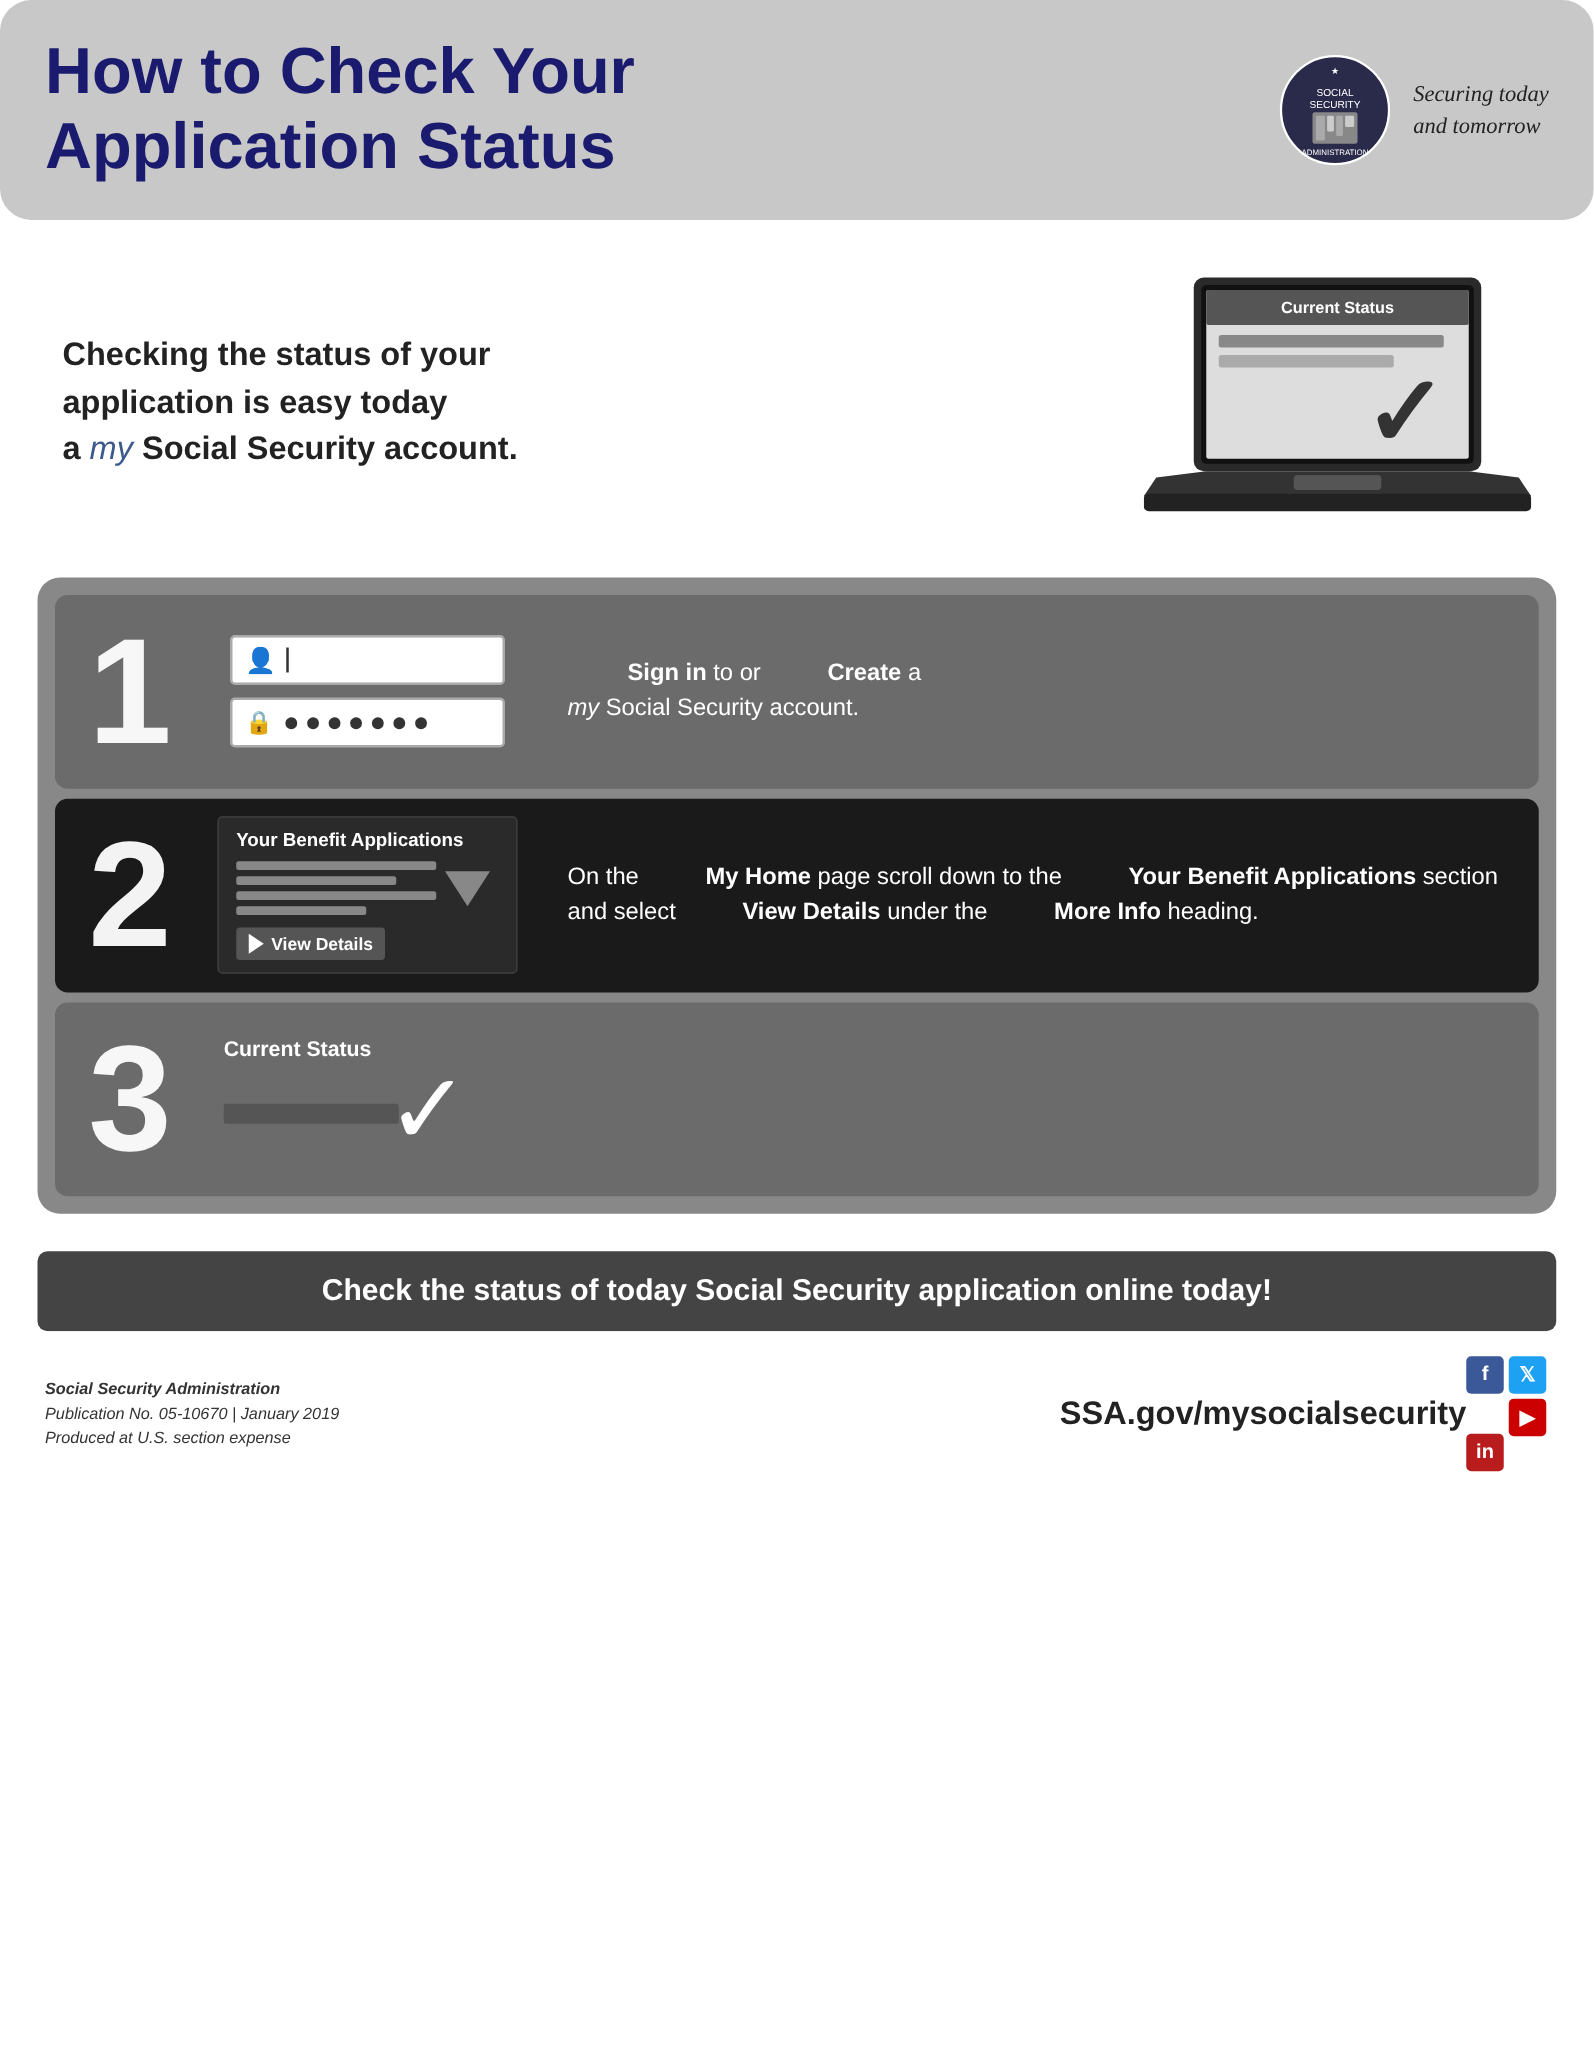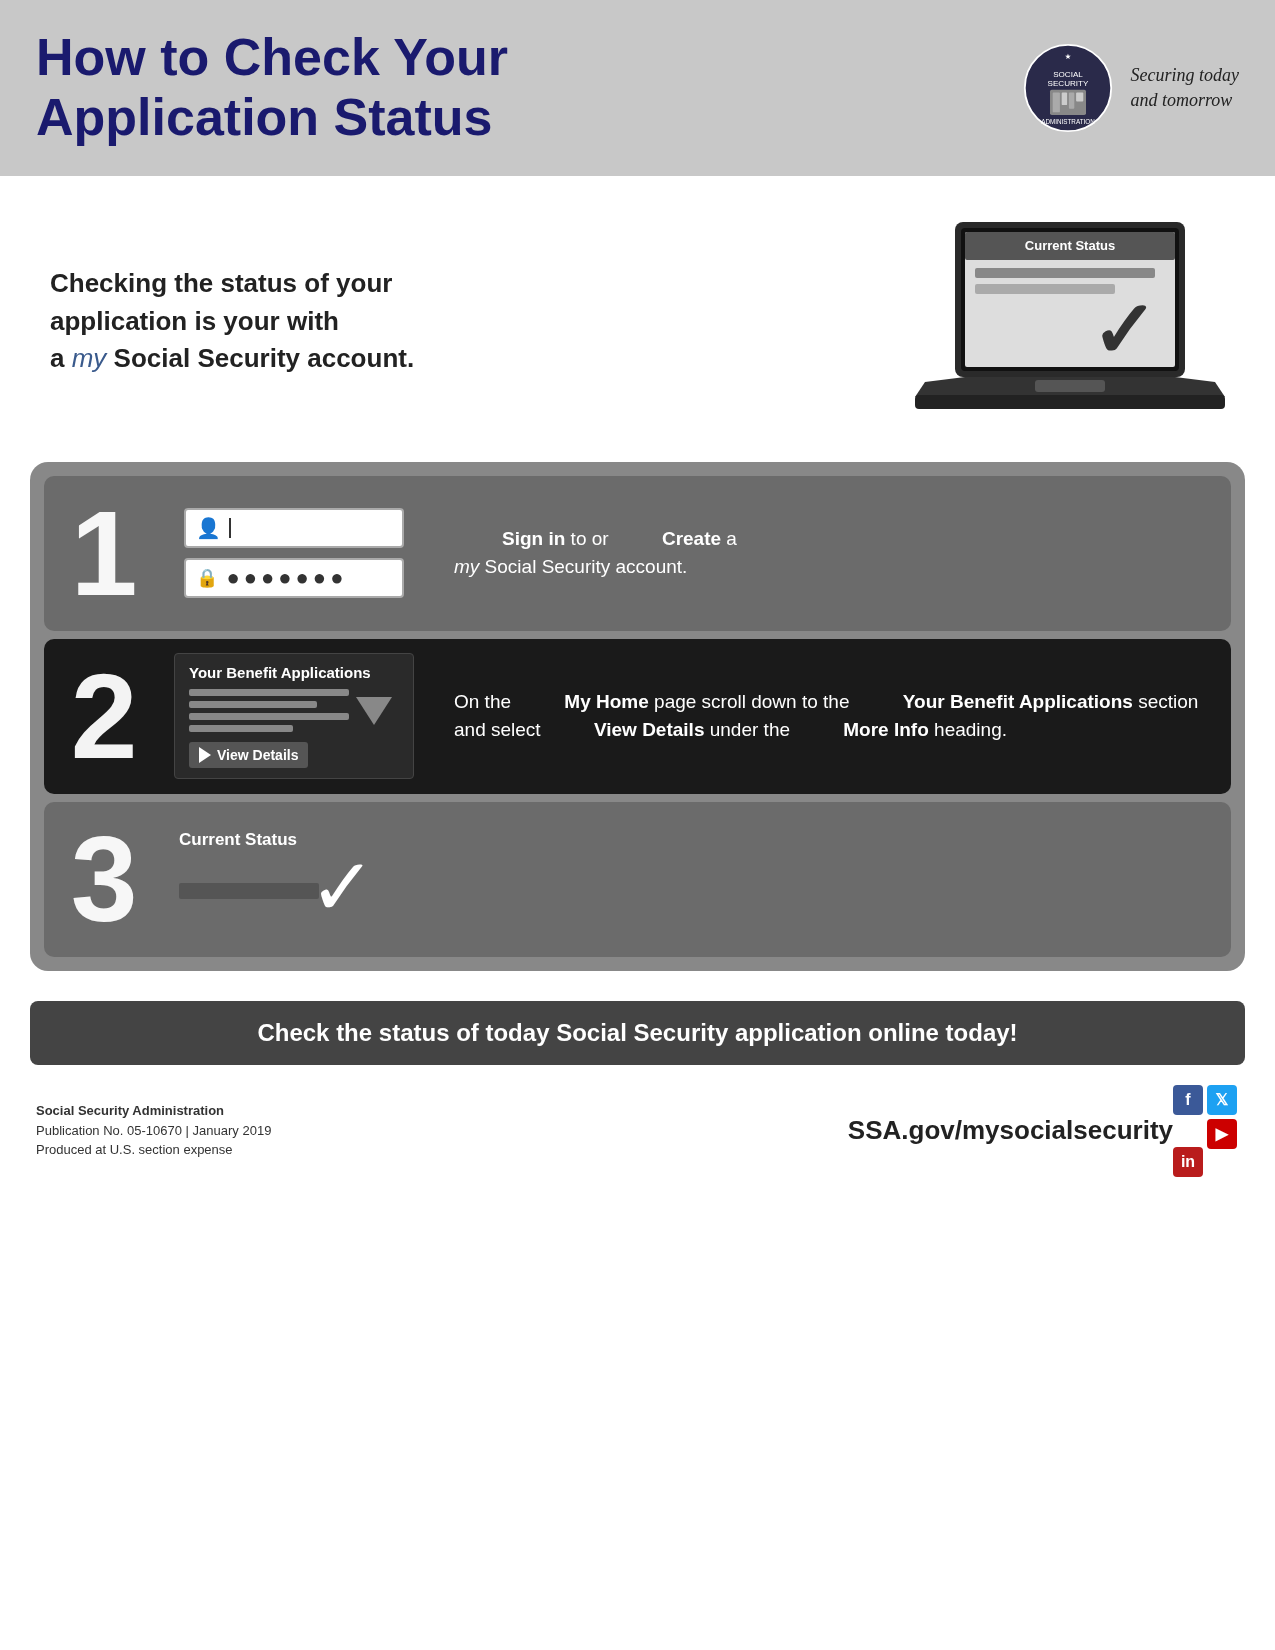--- a/index.html
+++ b/index.html
@@ -11,20 +11,21 @@
     }
 
     
     .header {
       background: #c8c8c8;
       padding: 28px 36px;
       display: flex;
       align-items: center;
       justify-content: space-between;
       min-height: 160px;
+      border-radius: 25px;
     }
     .header-title {
       font-size: 52px;
       font-weight: bold;
       color: #1a1a6e;
       line-height: 1.15;
       max-width: 600px;
     }
     .header-right {
       display: flex;
@@ -255,20 +256,21 @@
       display: flex;
       align-items: center;
       justify-content: space-between;
       padding: 20px 36px 20px 36px;
       background: #fff;
     }
     .footer-left {
       font-size: 13px;
       color: #333;
       line-height: 1.5;
+      font-style: italic;
     }
     .footer-left strong {
       font-weight: bold;
     }
     .footer-right {
       display: flex;
       align-items: center;
     }
     .footer-url {
       font-size: 26px;
@@ -348,21 +350,21 @@
     <div class="header-tagline">
       <span>Securing today</span><br>
       <span>and tomorrow</span>
     </div>
   </div>
 </div>
 
 <div class="intro-section">
   <div class="intro-text">
     <span>Checking the status of your</span><br>
-    <span>application is your with</span><br>
+    <span>application is easy today</span><br>
     <span>a </span><em><span>my</span></em><span> Social Security </span><strong><span>account.</span></strong>
   </div>
 
   <div class="laptop-illustration">
     <svg class="laptop-svg" viewBox="0 0 310 210" xmlns="http://www.w3.org/2000/svg">
 
       <rect x="40" y="10" width="230" height="155" rx="8" fill="#2a2a2a"></rect>
 
       <rect x="46" y="16" width="218" height="143" rx="4" fill="#111"></rect>
 

